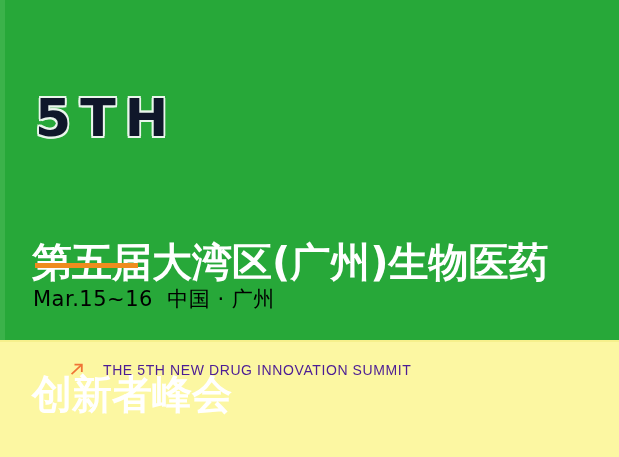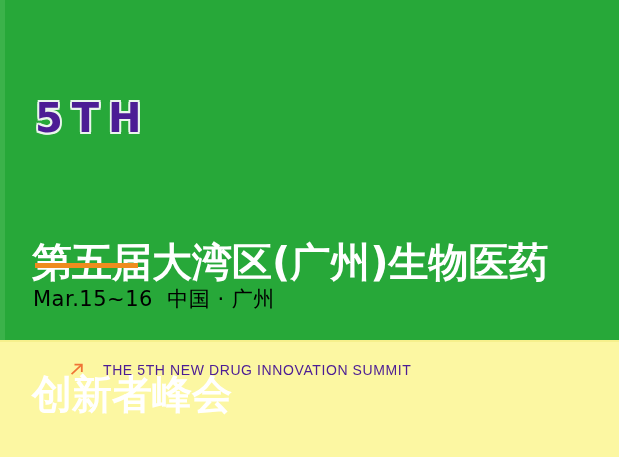--- a/index.html
+++ b/index.html
@@ -53,25 +53,25 @@
     top: 340px;
     width: 619px;
     height: 2px;
     background: #f6f08c;
   }
   
   .ordinal-fallback {
     position: absolute;
     left: 35px;
     top: 98px;
-    font-size: 40px;
+    font-size: 52px;
     font-weight: bold;
     letter-spacing: 9px;
     line-height: 40px;
-    color: #4c1d95;
+    color: #0f172a;
     font-family: "DejaVu Sans", "Liberation Sans", sans-serif;
     text-shadow:
       -1.6px -1.6px 0 #eaf6ec,  1.6px -1.6px 0 #eaf6ec,
       -1.6px  1.6px 0 #eaf6ec,  1.6px  1.6px 0 #eaf6ec,
       -1.8px 0 0 #eaf6ec, 1.8px 0 0 #eaf6ec,
        0 -1.8px 0 #eaf6ec, 0 1.8px 0 #eaf6ec;
     z-index: 2;
   }
 
   

